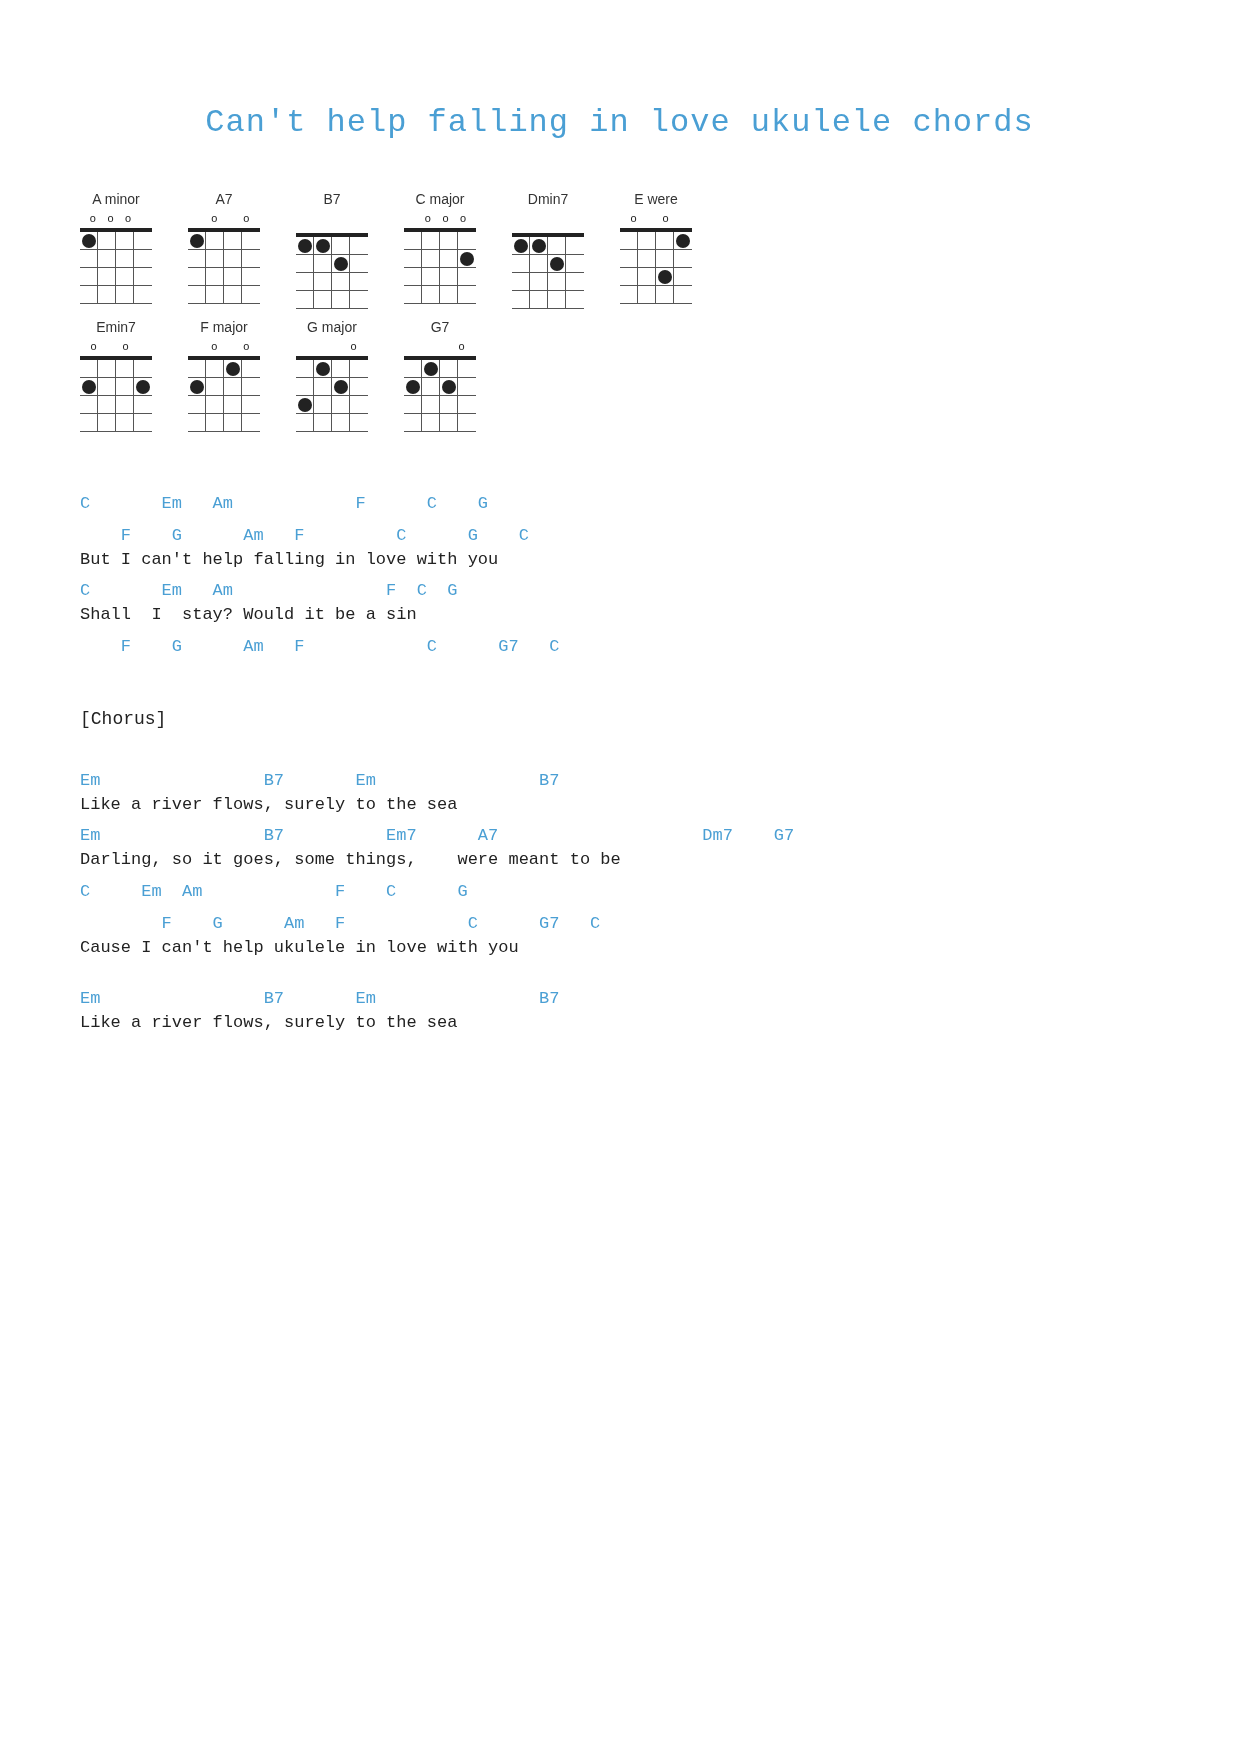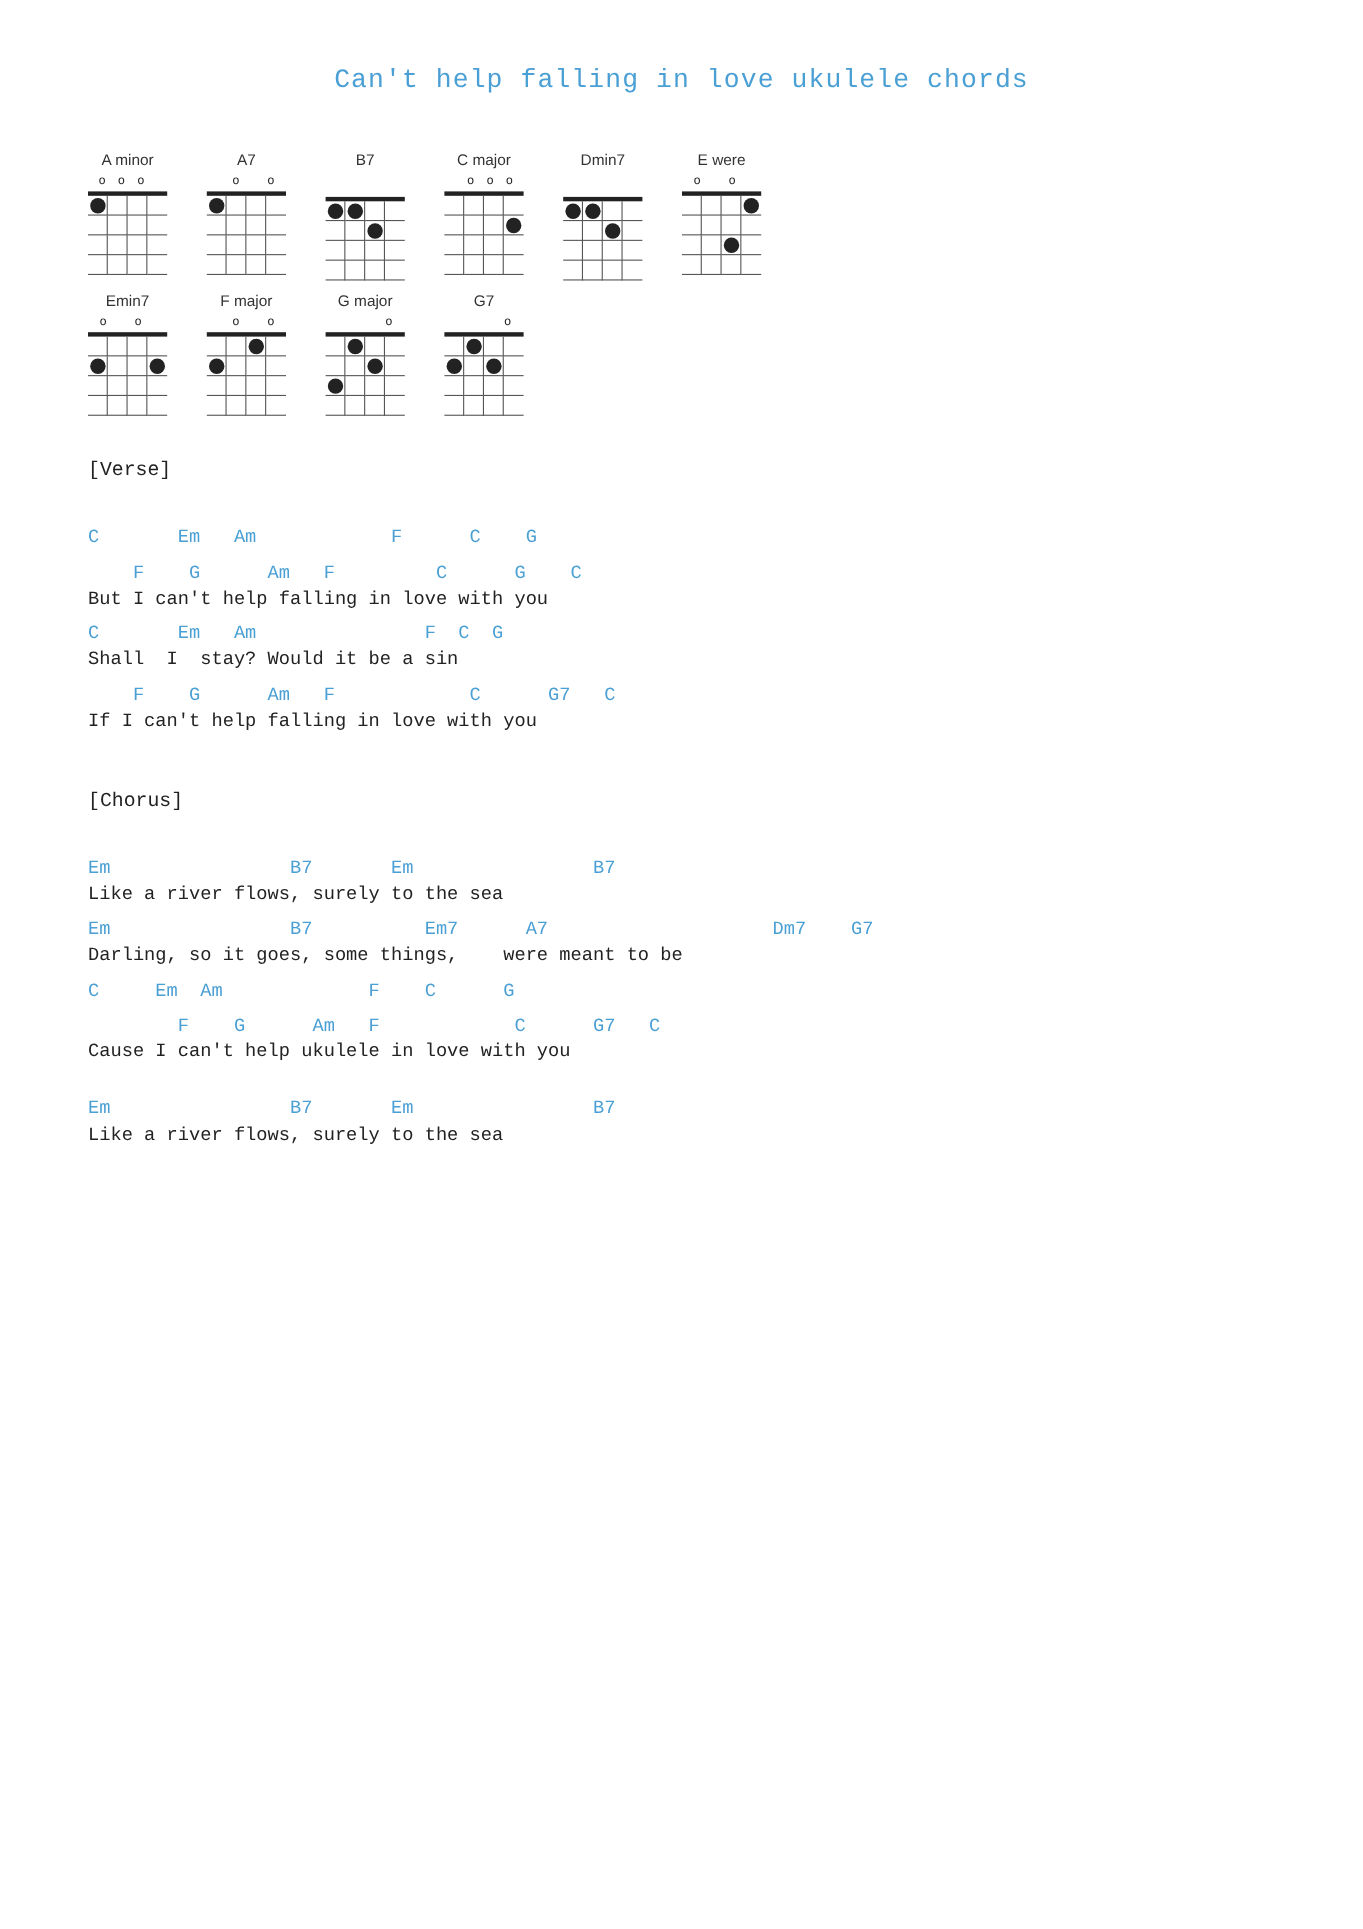--- a/index.html
+++ b/index.html
@@ -7,25 +7,26 @@
       background: #fff;
       font-family: 'Courier New', Courier, monospace;
       width: 1239px;
       min-height: 1754px;
       padding: 60px 80px;
       color: #222;
     }
     h1 {
       color: #4a9fd4;
       font-family: 'Courier New', Courier, monospace;
-      font-size: 24px;
+      font-size: 32px;
       font-weight: normal;
       text-align: center;
       margin-bottom: 50px;
       letter-spacing: 1px;
+      margin-top: 44px;
     }
     .chord-diagram {
       display: flex;
       flex-direction: column;
       align-items: center;
     }
     .chord-name {
       font-family: Arial, sans-serif;
       font-size: 14px;
       color: #333;
@@ -420,36 +421,34 @@
           <div style="border-right:1.5px solid #555;border-bottom:1.5px solid #555;"></div>
           <div style="border-bottom:1.5px solid #555;"></div>
         </div>
       </div>
     </div>
   </div>
 
 </div>
 
 <div>
-  <div class="section-header">[Verse]</div>
   <div class="spacer"></div>
   <div class="lyrics-block">
     <div class="chord-line">C       Em   Am            F      C    G</div>
   </div>
   <div class="lyrics-block">
     <div class="chord-line">    F    G      Am   F         C      G    C</div>
     <div class="lyric-line">But I can't help falling in love with you</div>
   </div>
   <div class="lyrics-block">
     <div class="chord-line">C       Em   Am               F  C  G</div>
     <div class="lyric-line">Shall  I  stay? Would it be a sin</div>
   </div>
   <div class="lyrics-block">
     <div class="chord-line">    F    G      Am   F            C      G7   C</div>
-    <div class="lyric-line">If I can't help falling in love with you</div>
   </div>
 </div>
 
 <div>
   <div class="section-header" style="margin-top:50px;">[Chorus]</div>
   <div class="spacer"></div>
   <div class="lyrics-block">
     <div class="chord-line">Em                B7       Em                B7</div>
     <div class="lyric-line">Like a river flows, surely to the sea</div>
   </div>

